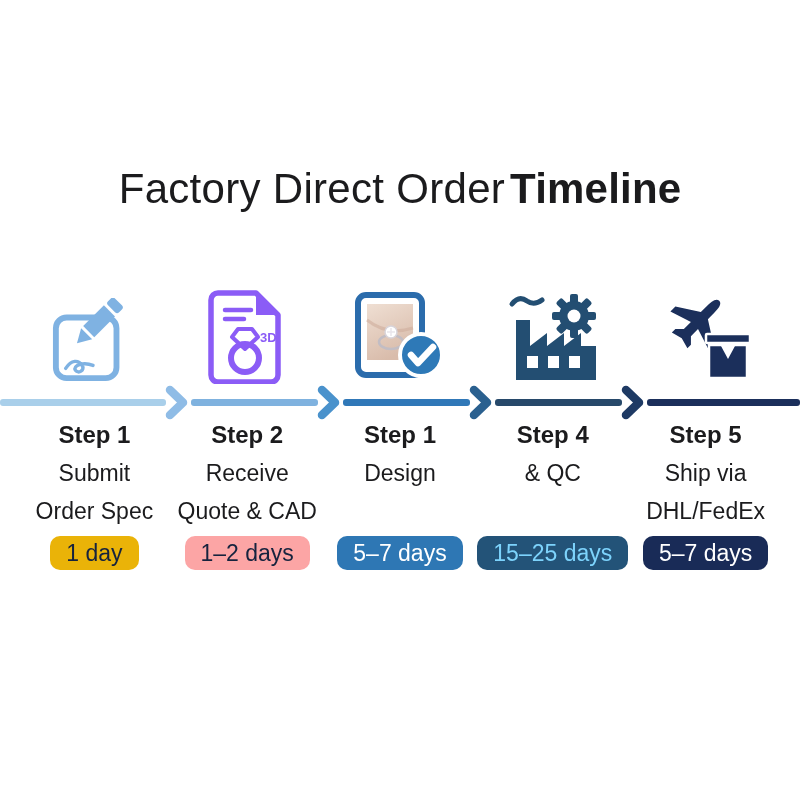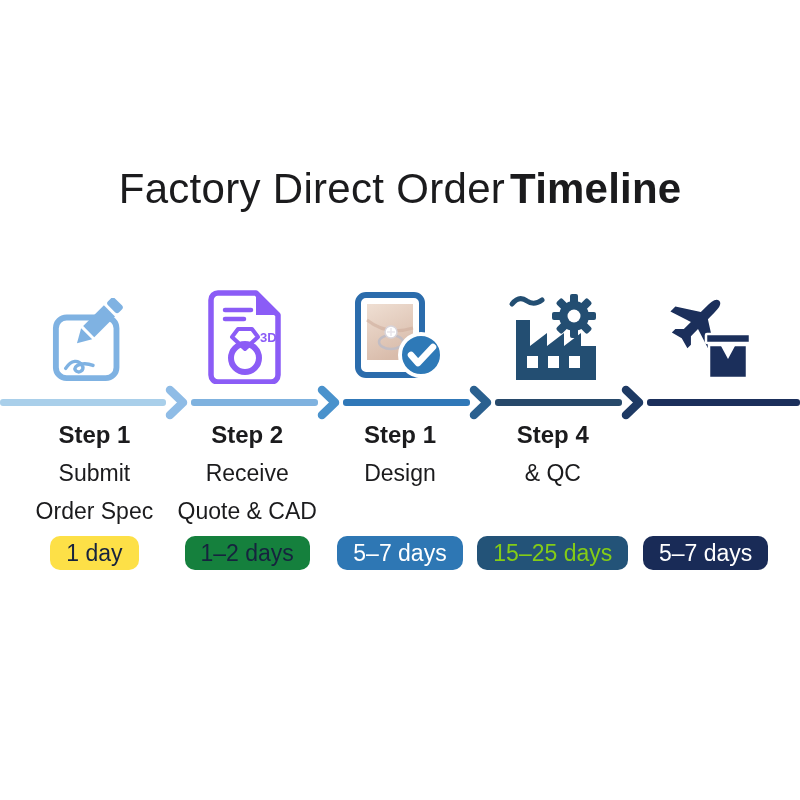--- a/index.html
+++ b/index.html
@@ -153,33 +153,38 @@
       <div class="desc">Quote &amp; CAD</div>
     </div>
     <div class="col">
       <div class="step-title">Step 1</div>
       <div class="desc">Design</div>
     </div>
     <div class="col">
       <div class="step-title">Step 4</div>
       <div class="desc">&amp; QC</div>
     </div>
+    <div class="col">
+      <div class="step-title">Step 5</div>
+      <div class="desc">Ship via</div>
+      <div class="desc">DHL/FedEx</div>
+    </div>
   </div>
 
   <div class="grid badges-row">
     <div class="col">
-        <span class="badge" style="background: #fde047; color: rgb(22, 35, 62);">1 day</span>
+        <span class="badge" style="background: #eab308; color: rgb(22, 35, 62);">1 day</span>
       </div>
     <div class="col">
-        <span class="badge" style="background: #15803d; color: rgb(22, 35, 62);">1–2 days</span>
+        <span class="badge" style="background: #fca5a5; color: rgb(22, 35, 62);">1–2 days</span>
       </div>
     <div class="col">
         <span class="badge" style="background: rgb(46, 119, 180); color: rgb(255, 255, 255);">5–7 days</span>
       </div>
     <div class="col">
-        <span class="badge" style="background: rgb(35, 83, 120); color: #84cc16;">15–25 days</span>
+        <span class="badge" style="background: rgb(35, 83, 120); color: #7dd3fc;">15–25 days</span>
       </div>
     <div class="col">
         <span class="badge" style="background: rgb(25, 43, 87); color: rgb(255, 255, 255);">5–7 days</span>
       </div>
   </div>
 
 </div>
 
 </body></html>

